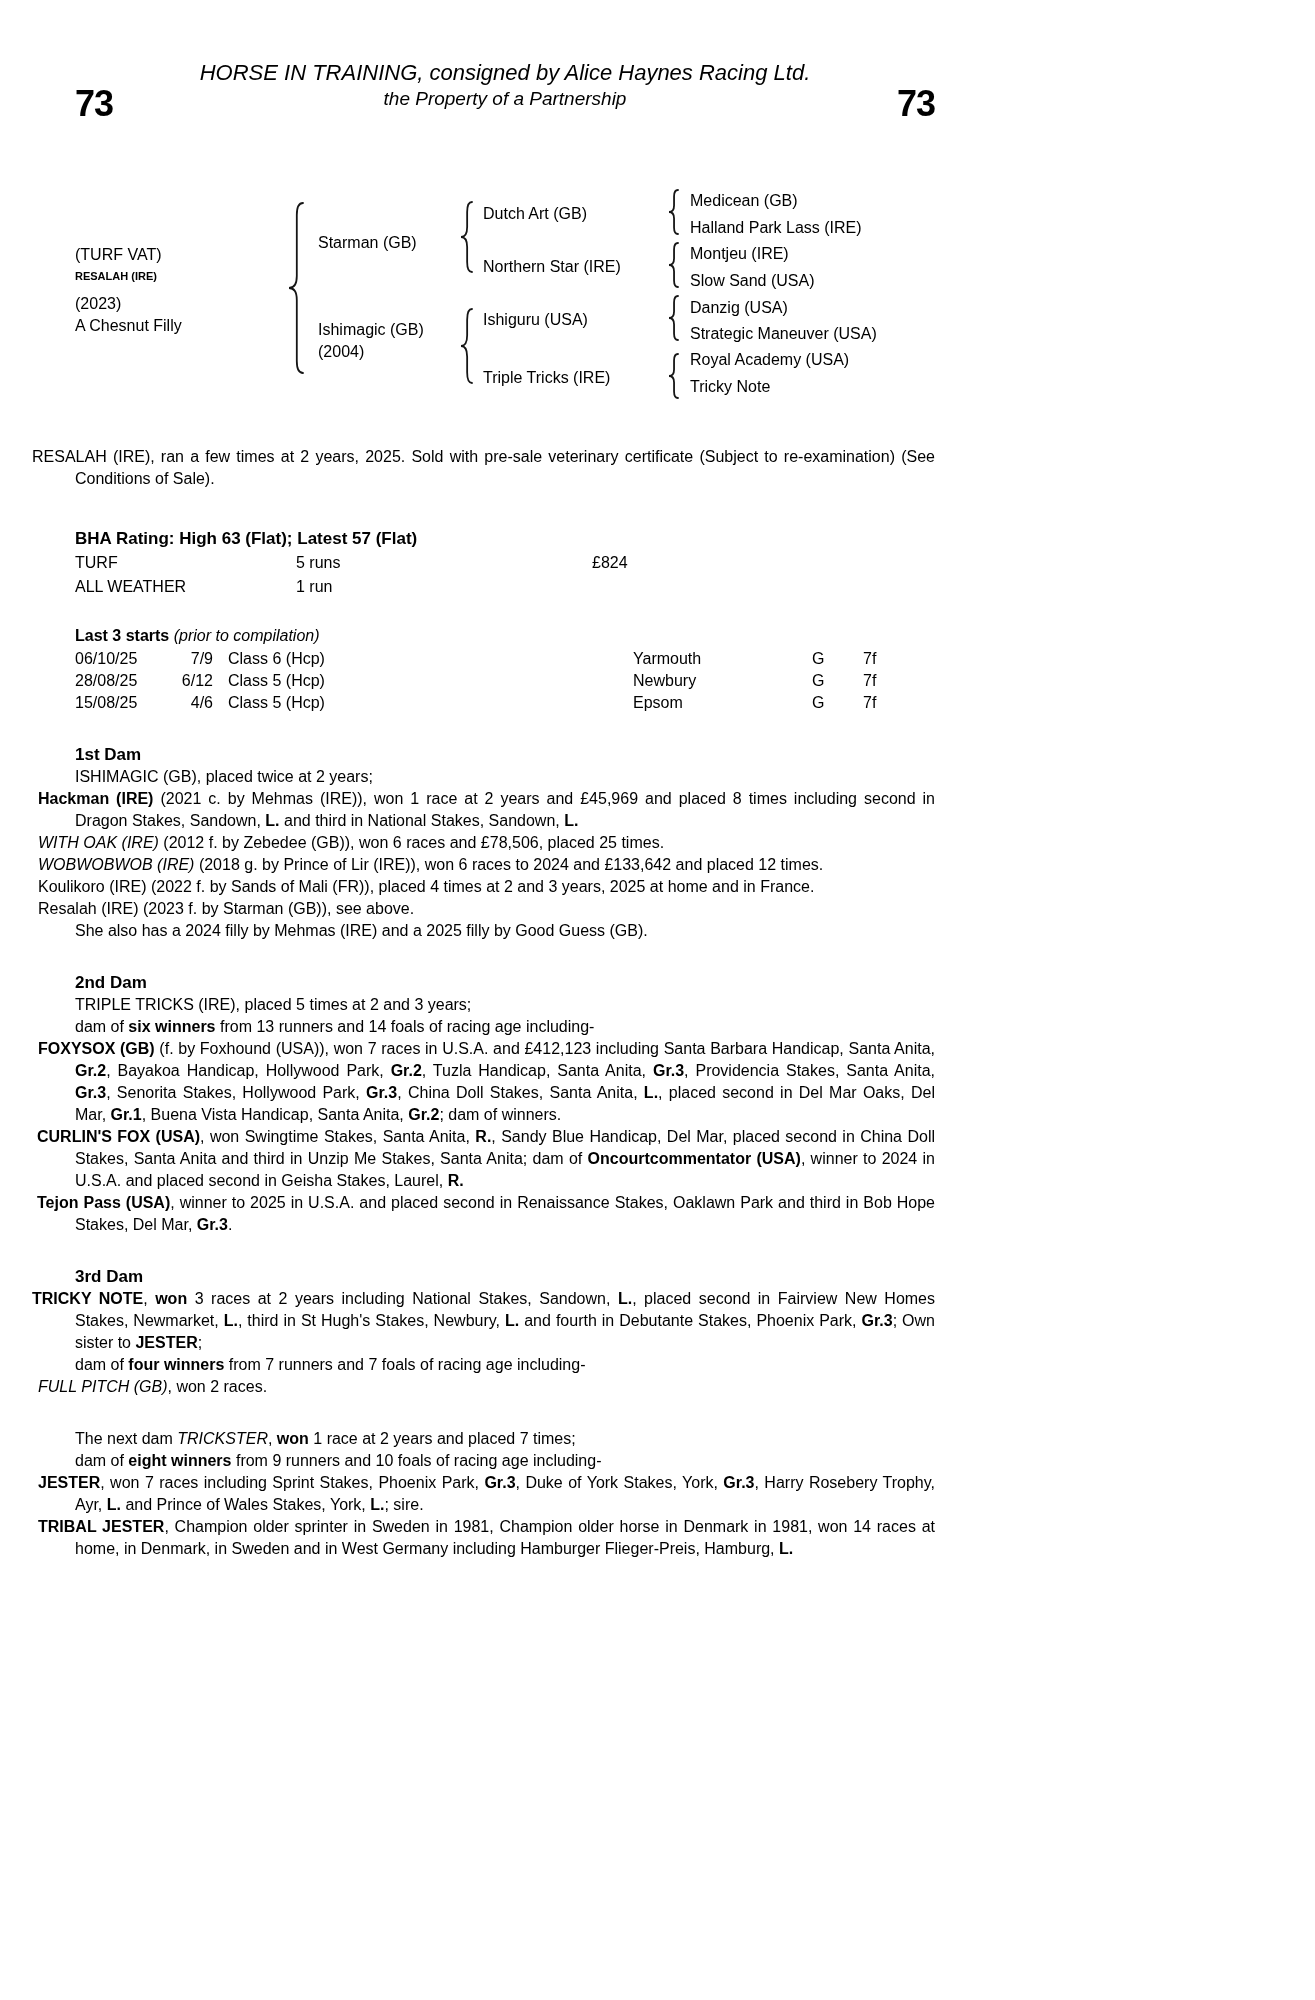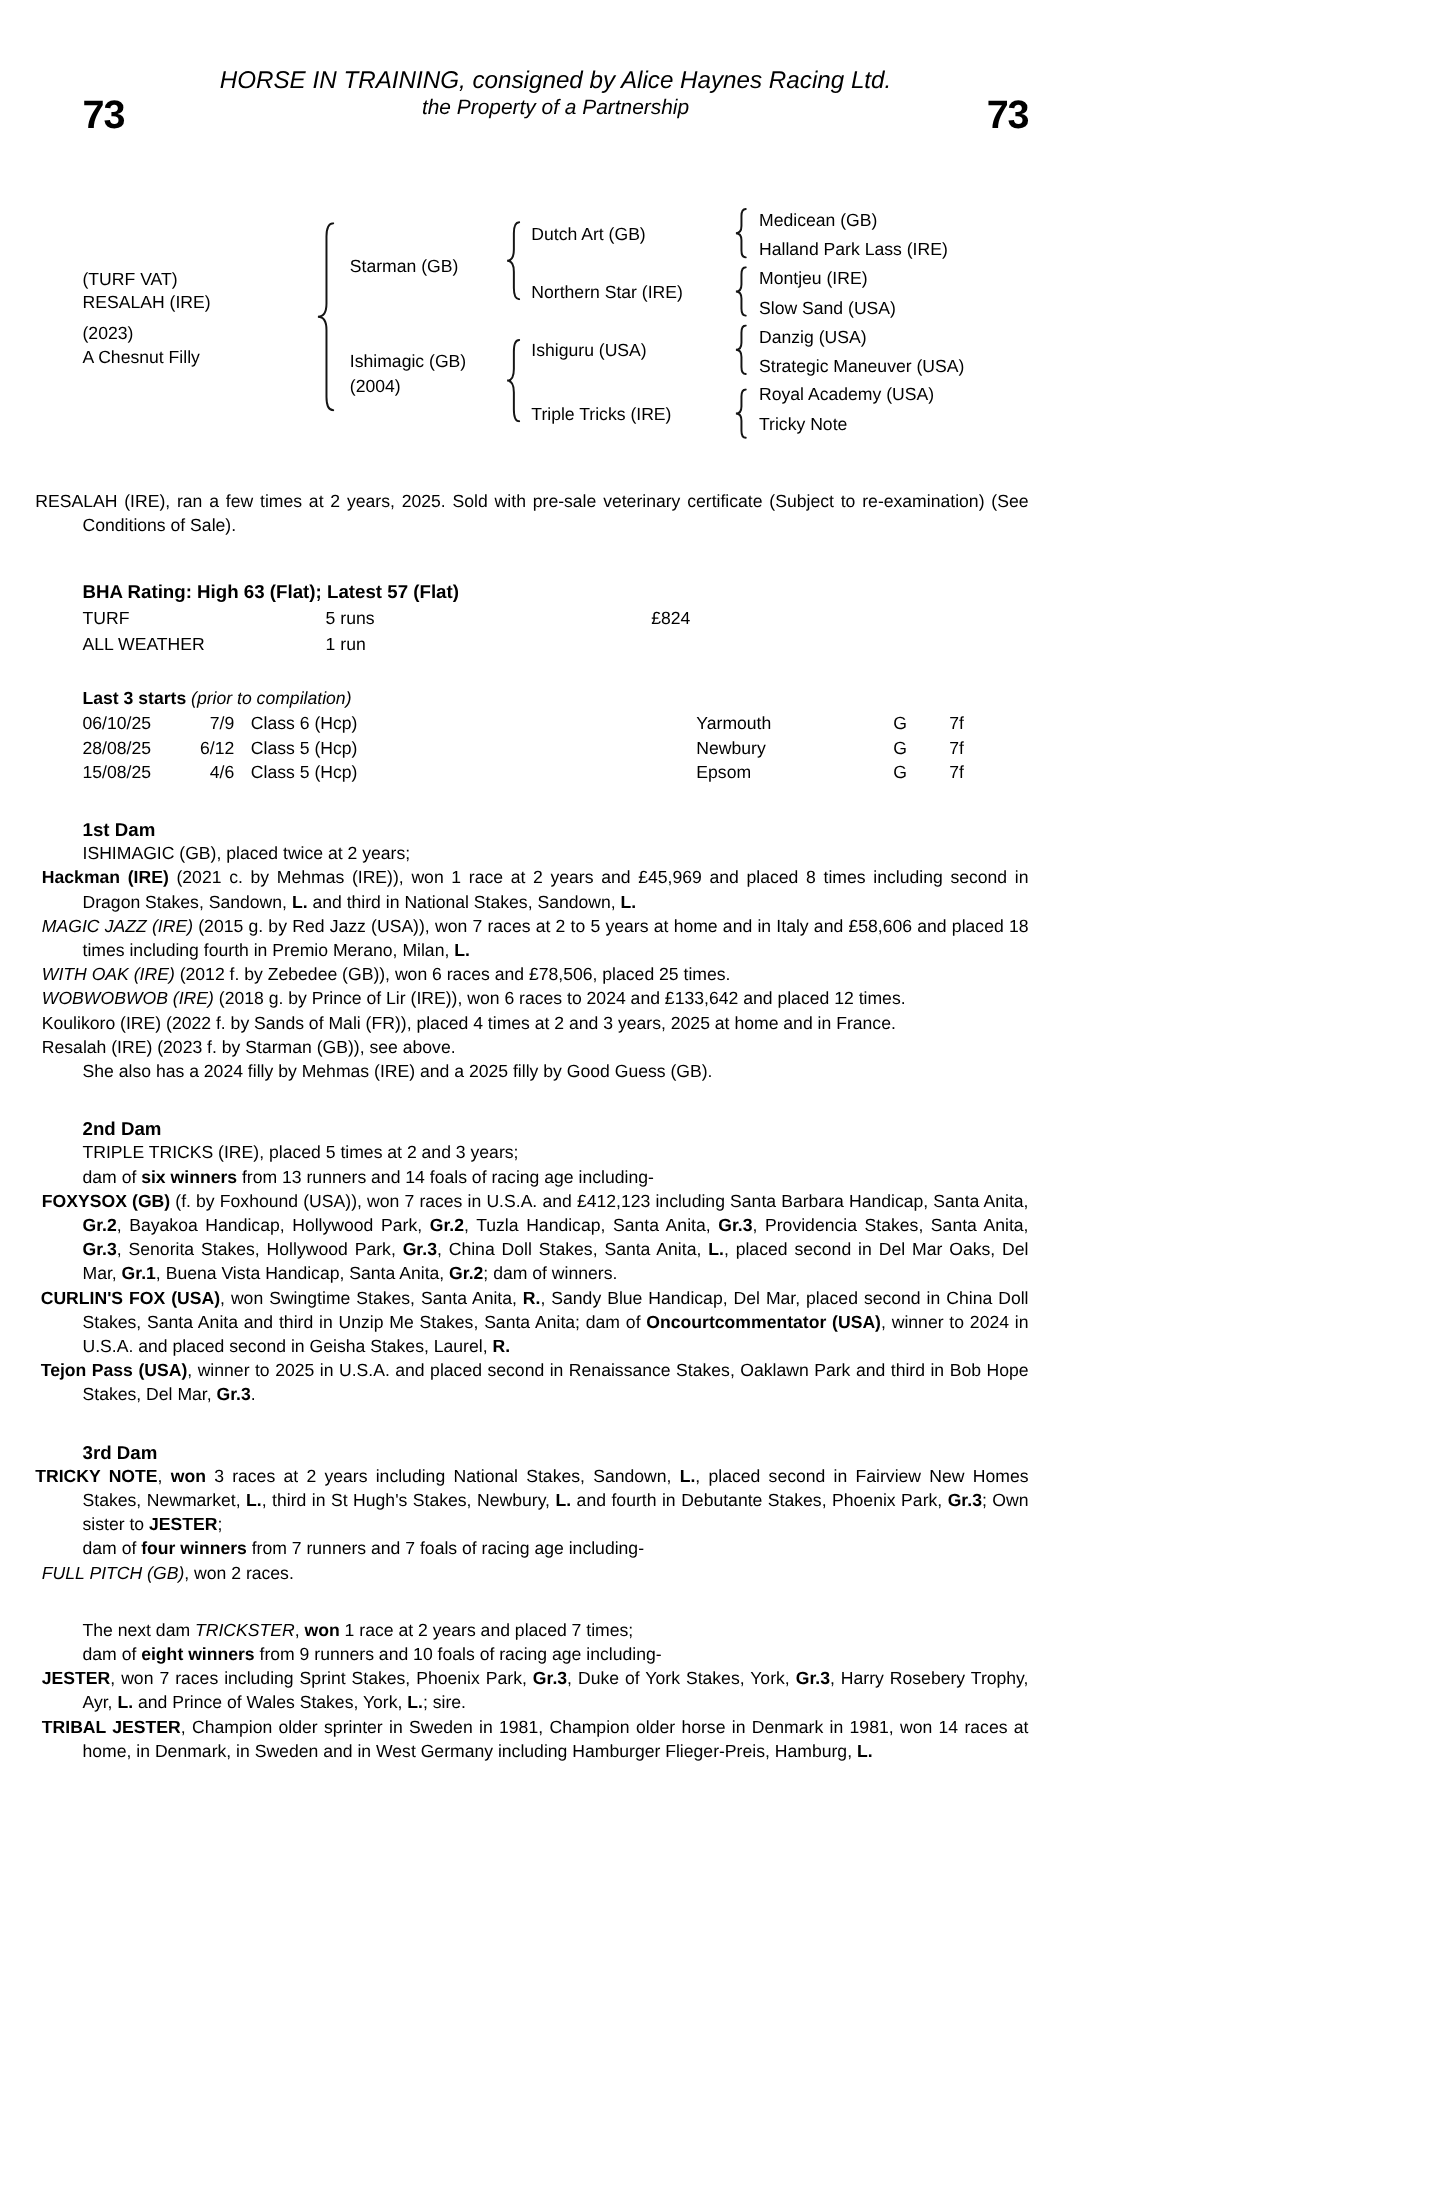--- a/index.html
+++ b/index.html
@@ -10,21 +10,21 @@
   }
   .content{position:absolute;left:75px;top:0;width:860px;}
   .consign{ text-align:center;font-style:italic;font-size:22px;line-height:26px;padding-top:60px;}
   .property{text-align:center;font-style:italic;font-size:19px;line-height:22px;margin-top:2px;}
   .lot{position:absolute;font-weight:700;font-size:36px;line-height:36px;letter-spacing:-1px;}
   .lot-left{left:0;top:86px;}
   .lot-right{right:0;top:86px;}
 
   .pedigree{position:relative;margin-top:77px;height:212px;font-size:16px;}
   .ped-item{position:absolute;white-space:nowrap;}
-  .ped-name{font-weight:400;font-size:16px;}
+  .ped-name{font-weight:700;font-size:11px;}
   .brace{position:absolute;}
 
   .sale-note{margin-top:47px;}
   p.para{margin:0;padding:0;}
   .hang{padding-left:43px;text-indent:-43px;text-align:justify;}
   .e1{padding-left:80px;text-indent:-37px;text-align:justify;}
   .e2{padding-left:118px;text-indent:-38px;text-align:justify;}
   .plain{text-align:left;}
   .b{font-weight:700;}
   .i{font-style:italic;}
@@ -157,21 +157,20 @@
             <span class="c-dist">7f</span>
           </div>
         </div>
     </div>
 
     <div class="sec">
       <h3>1st Dam</h3>
       <div>
           <p class="para plain"><span>ISHIMAGIC (GB), placed twice at 2 years;</span></p>
           <p class="para e1"><span class="b">Hackman (IRE)</span><span> (2021 c. by Mehmas (IRE)), won 1 race at 2 years and £45,969 and placed 8 times including second in Dragon Stakes, Sandown, </span><span class="b">L.</span><span> and third in National Stakes, Sandown, </span><span class="b">L.</span></p>
-          <p class="para e1"><span class="i">MAGIC JAZZ (IRE)</span><span> (2015 g. by Red Jazz (USA)), won 7 races at 2 to 5 years at home and in Italy and £58,606 and placed 18 times including fourth in Premio Merano, Milan, </span><span class="b">L.</span></p>
           <p class="para e1"><span class="i">WITH OAK (IRE)</span><span> (2012 f. by Zebedee (GB)), won 6 races and £78,506, placed 25 times.</span></p>
           <p class="para e1"><span class="i">WOBWOBWOB (IRE)</span><span> (2018 g. by Prince of Lir (IRE)), won 6 races to 2024 and £133,642 and placed 12 times.</span></p>
           <p class="para e1"><span>Koulikoro (IRE) (2022 f. by Sands of Mali (FR)), placed 4 times at 2 and 3 years, 2025 at home and in France.</span></p>
           <p class="para e1"><span>Resalah (IRE) (2023 f. by Starman (GB)), see above.</span></p>
           <p class="para plain"><span>She also has a 2024 filly by Mehmas (IRE) and a 2025 filly by Good Guess (GB).</span></p>
         </div>
     </div>
 
     <div class="sec">
       <h3>2nd Dam</h3>

